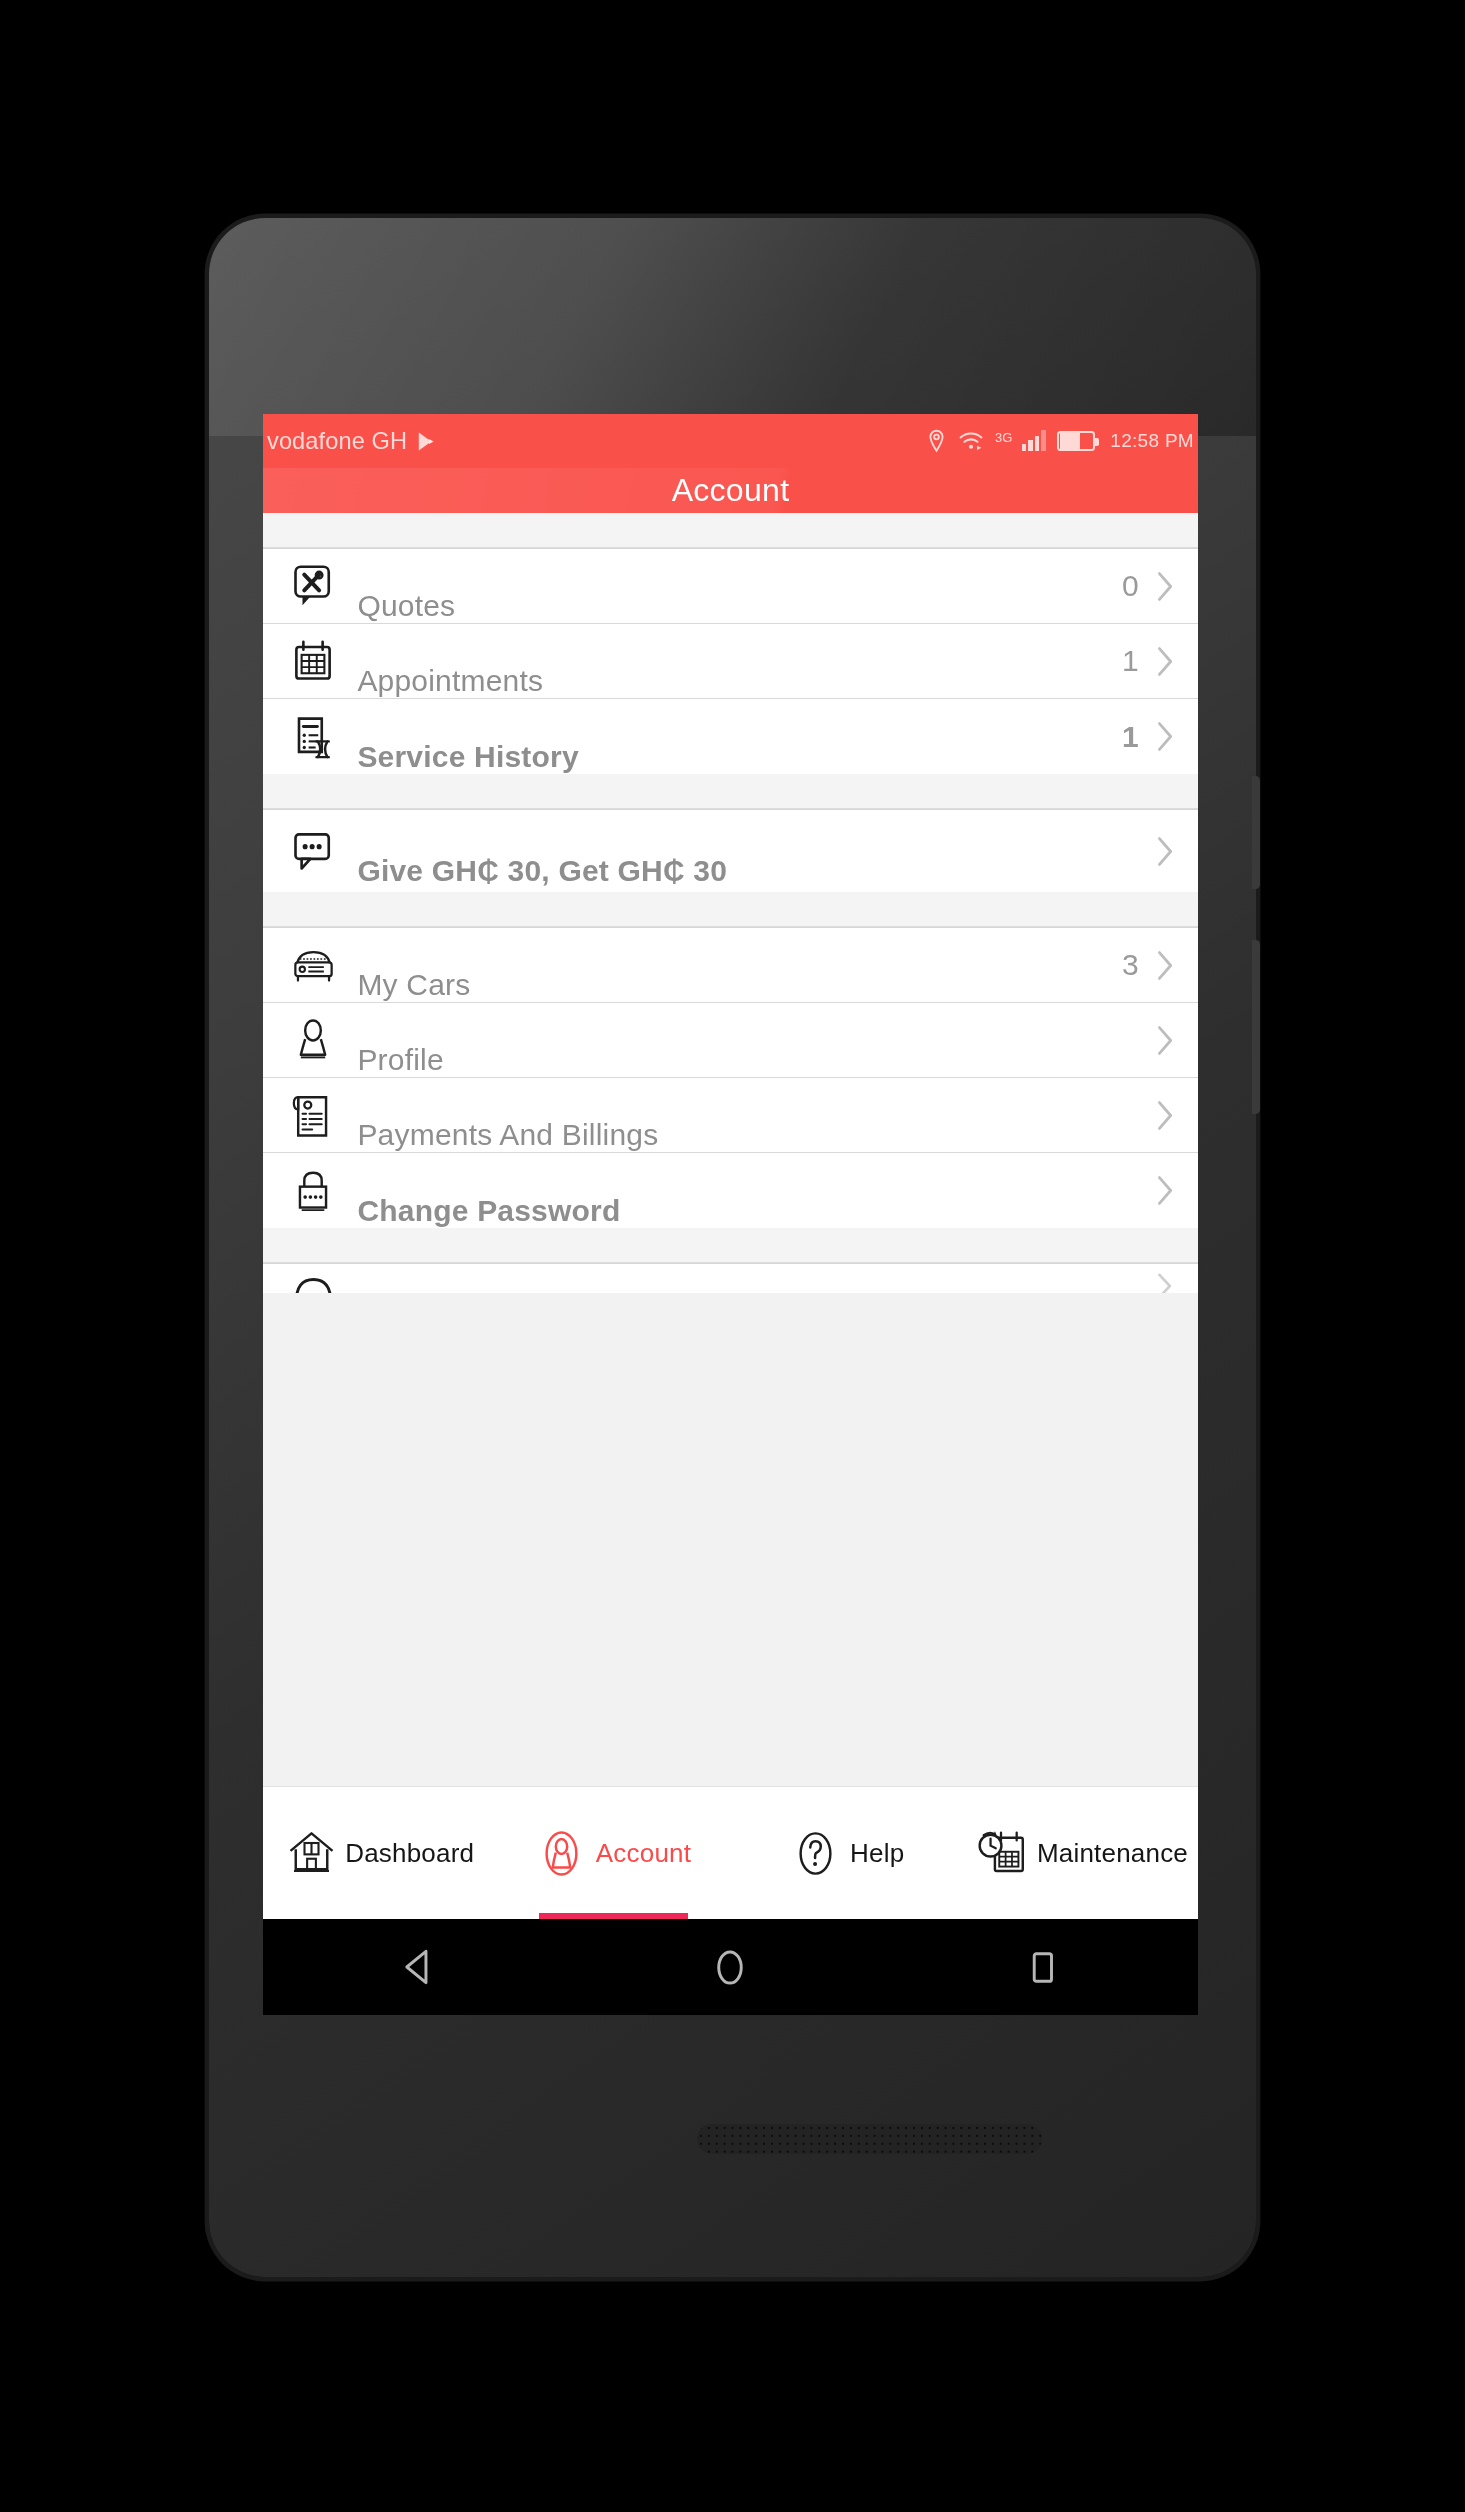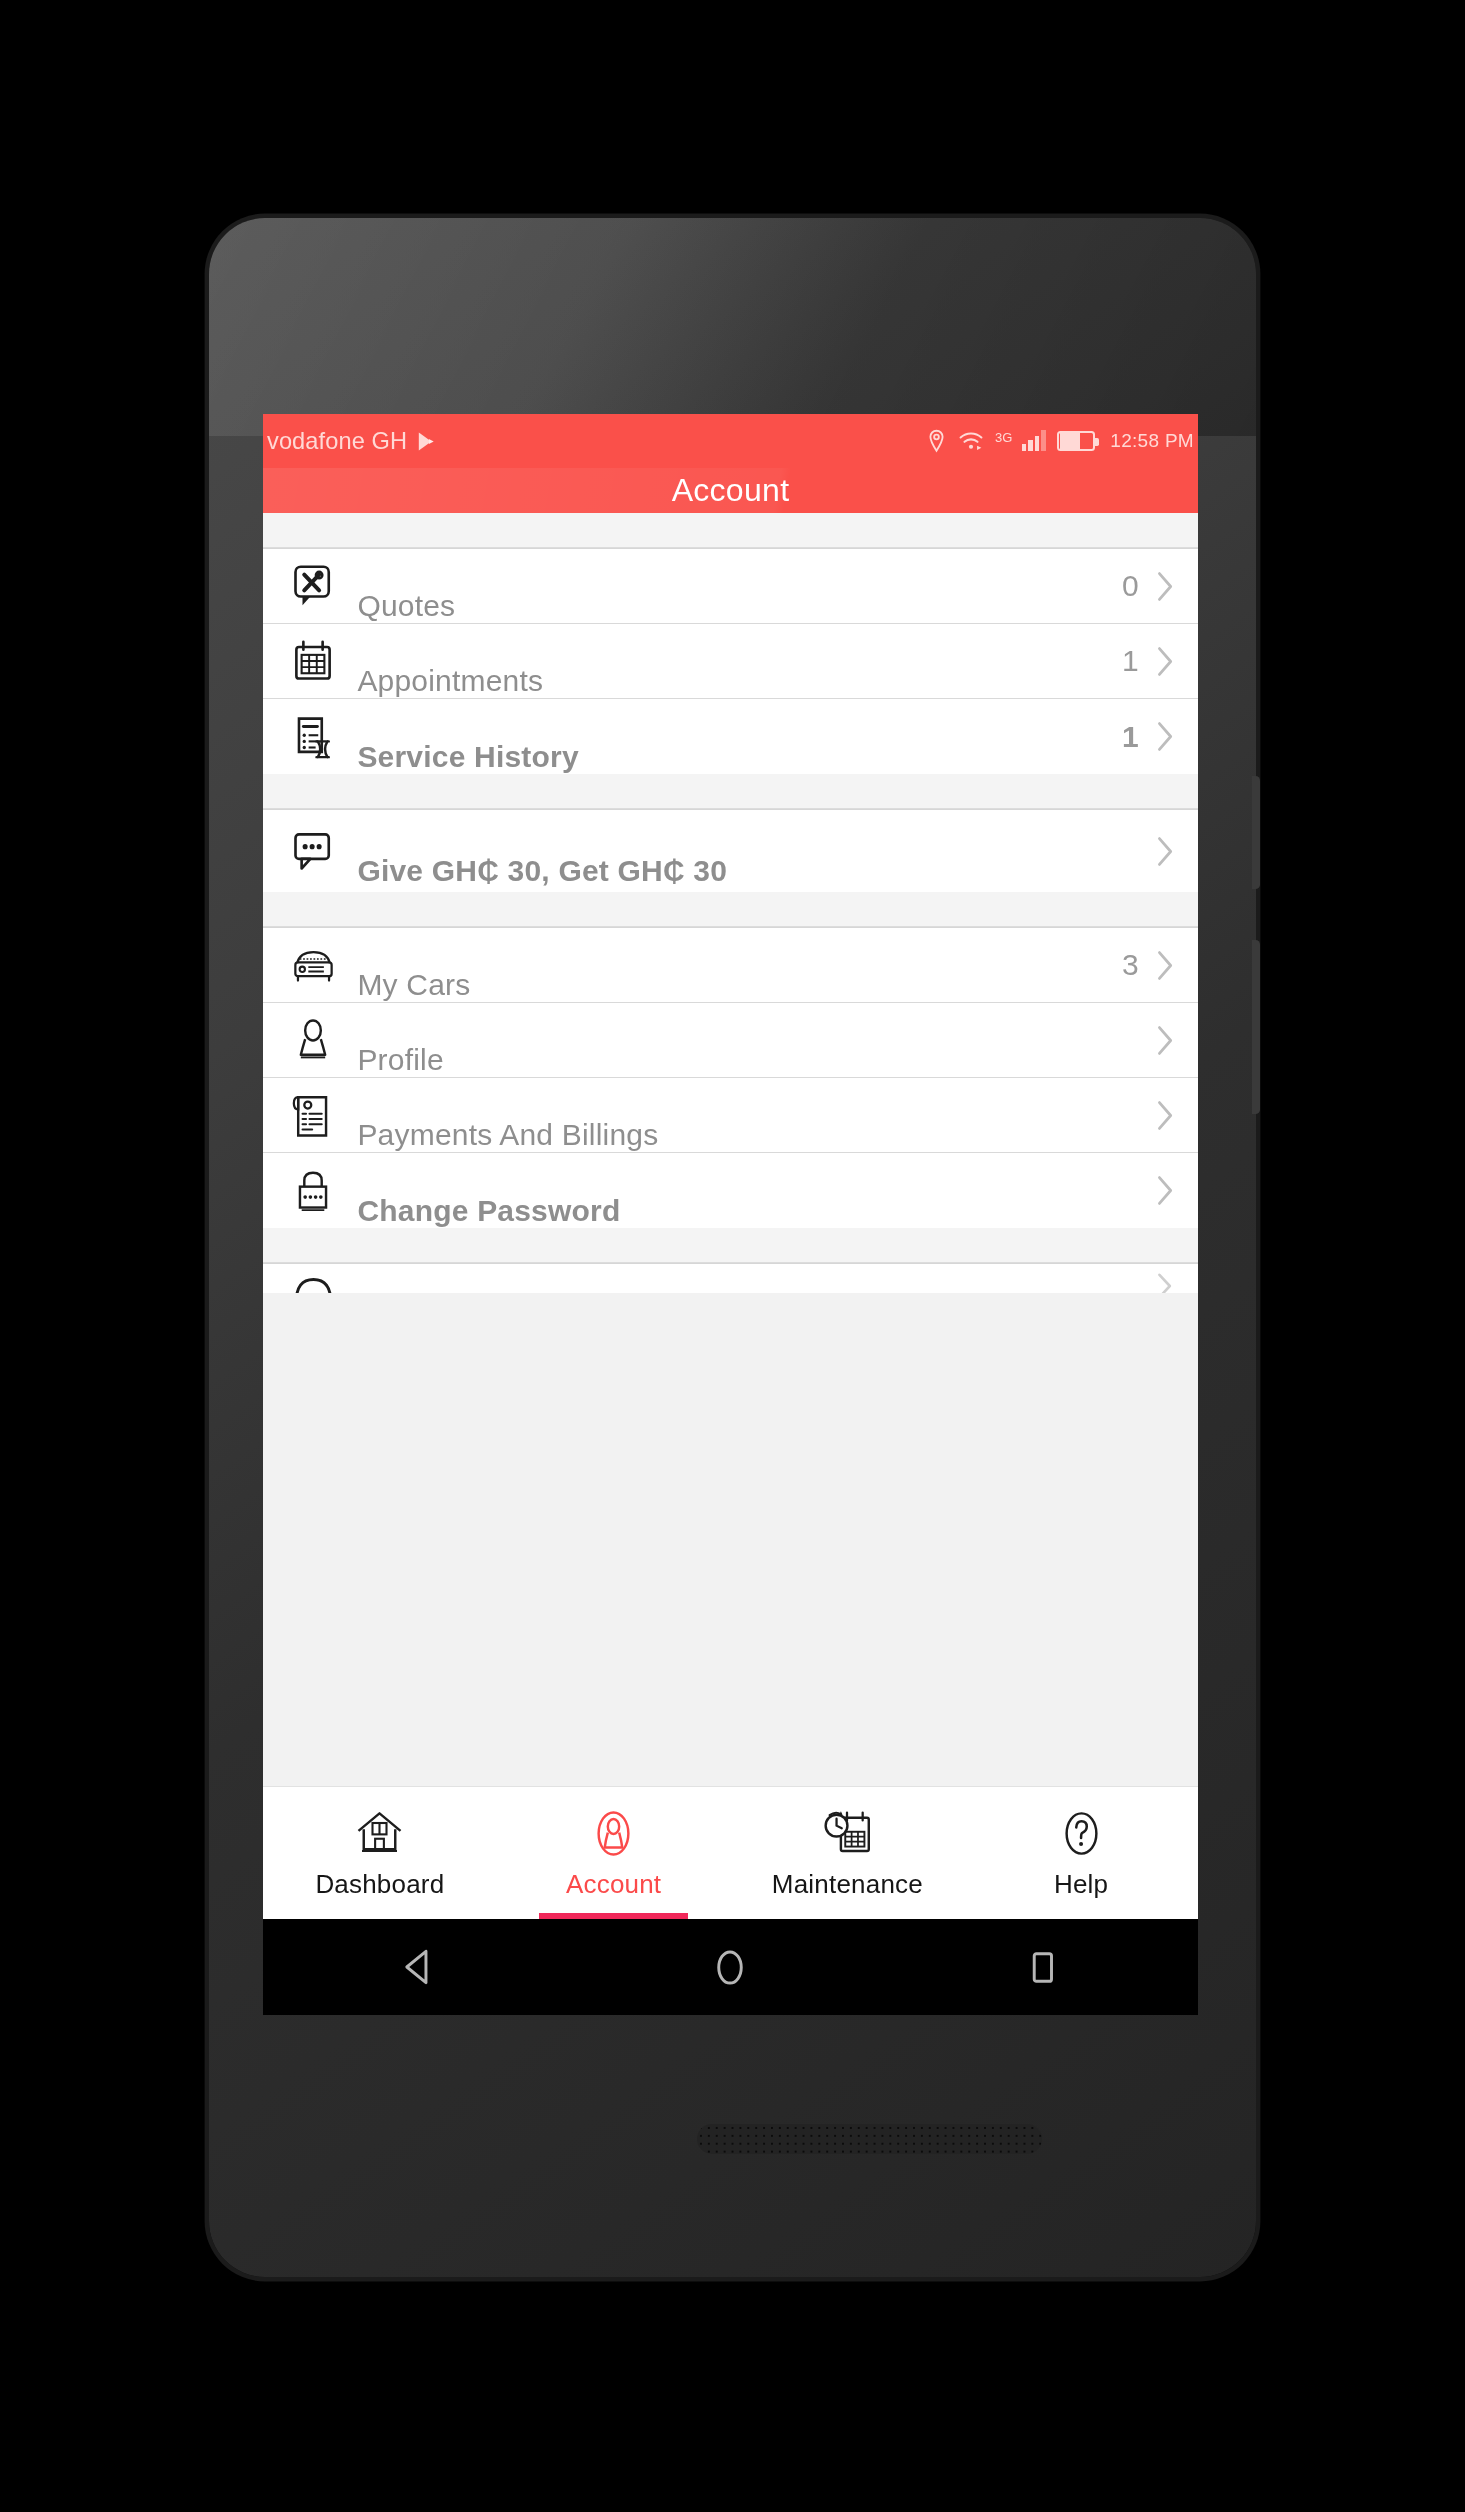--- a/index.html
+++ b/index.html
@@ -119,21 +119,21 @@
   #cut-row{ height:30px; background:#fff; border-top:0.9px solid #d6d6d6; overflow:hidden; position:relative;}
   #cut-row .row-icon{ position:absolute; left:23px; top:5.2px; }
   #cut-row .chevron{ position:absolute; right:23px; top:8.7px;}
 
   
   #tab-bar{
     height:133px; background:#fff; display:flex;
     border-top:0.9px solid #e2e2e2;
   }
   .tab-item{
-    flex:1; display:flex; flex-direction:column;
+    flex:1; display:flex; 
     align-items:center; justify-content:center; gap:8.7px;
     position:relative;
   }
   .tab-icon{ height:54px; display:flex; align-items:center; justify-content:center; }
   .tab-label{ font-size:26px; color:#161616; letter-spacing:0.2px; }
   .tab-item.active .tab-label{ color:#FB4A4A; }
   .tab-underline{
     position:absolute; bottom:0; left:18%; width:64%; height:6.1px; background:#F0285A;
   }
 
@@ -417,48 +417,48 @@
     <div class="tab-item active">
       <span class="tab-icon">
         <svg width="51" height="49" viewBox="0 0 58 56">
           <ellipse cx="29" cy="28" rx="17" ry="24" fill="none" stroke="#FB4A4A" stroke-width="2.8"></ellipse>
           <ellipse cx="29" cy="20" rx="6.5" ry="8.5" fill="none" stroke="#FB4A4A" stroke-width="2.8"></ellipse>
           <path d="M22.5 27 Q20 36 19 44 L39 44 Q38 36 35.5 27" fill="none" stroke="#FB4A4A" stroke-width="2.8" stroke-linejoin="round"></path>
         </svg>
       </span>
       <span class="tab-label">Account</span>
       <span class="tab-underline"></span>
+    </div>
+
+    <div class="tab-item">
+      <span class="tab-icon">
+        <svg width="51" height="49" viewBox="0 0 58 56">
+          <ellipse cx="29" cy="28" rx="17" ry="23" fill="none" stroke="#1d1d1d" stroke-width="2.8"></ellipse>
+          <path d="M23 21 Q23.5 14 29 14 Q35 14 35 20 Q35 25 29.5 27.5 Q28.5 28.5 28.5 33" fill="none" stroke="#1d1d1d" stroke-width="2.9" stroke-linecap="round"></path>
+          <circle cx="28.5" cy="40" r="2.3" fill="#1d1d1d"></circle>
+        </svg>
+      </span>
+      <span class="tab-label">Help</span>
     </div>
 
     <div class="tab-item">
       <span class="tab-icon">
         <svg width="54" height="49" viewBox="0 0 62 56">
           <rect x="24" y="10" width="32" height="38" rx="2" fill="none" stroke="#1d1d1d" stroke-width="2.8"></rect>
           <path d="M31 4 L31 13 M49 4 L49 13" stroke="#1d1d1d" stroke-width="2.6" stroke-linecap="round"></path>
           <rect x="29" y="26" width="22" height="17" fill="none" stroke="#1d1d1d" stroke-width="2.2"></rect>
           <path d="M36.3 26 L36.3 43 M43.6 26 L43.6 43 M29 31.6 L51 31.6 M29 37.3 L51 37.3" stroke="#1d1d1d" stroke-width="2"></path>
           <circle cx="19" cy="19" r="12.5" fill="#fff" stroke="#1d1d1d" stroke-width="2.8"></circle>
           <path d="M19 11 L19 19 L25 22" fill="none" stroke="#1d1d1d" stroke-width="2.6" stroke-linecap="round"></path>
           <path d="M11 7 Q18 2 24 6" fill="none" stroke="#1d1d1d" stroke-width="2.4" stroke-linecap="round"></path>
           <path d="M24 2.5 L26 7 L21.5 7.5 Z" fill="#1d1d1d"></path>
         </svg>
       </span>
       <span class="tab-label">Maintenance</span>
     </div>
-
-    <div class="tab-item">
-      <span class="tab-icon">
-        <svg width="51" height="49" viewBox="0 0 58 56">
-          <ellipse cx="29" cy="28" rx="17" ry="23" fill="none" stroke="#1d1d1d" stroke-width="2.8"></ellipse>
-          <path d="M23 21 Q23.5 14 29 14 Q35 14 35 20 Q35 25 29.5 27.5 Q28.5 28.5 28.5 33" fill="none" stroke="#1d1d1d" stroke-width="2.9" stroke-linecap="round"></path>
-          <circle cx="28.5" cy="40" r="2.3" fill="#1d1d1d"></circle>
-        </svg>
-      </span>
-      <span class="tab-label">Help</span>
-    </div>
   </div>
 
   <div id="android-nav">
     <span class="nav-btn">
       <svg width="40" height="42" viewBox="0 0 46 48">
           <path d="M31 6 L9 24 L31 42 Z" fill="none" stroke="#b6b6b6" stroke-width="3.4" stroke-linejoin="round"></path>
         </svg>
     </span>
     <span class="nav-btn">
       <svg width="40" height="45" viewBox="0 0 46 52">

